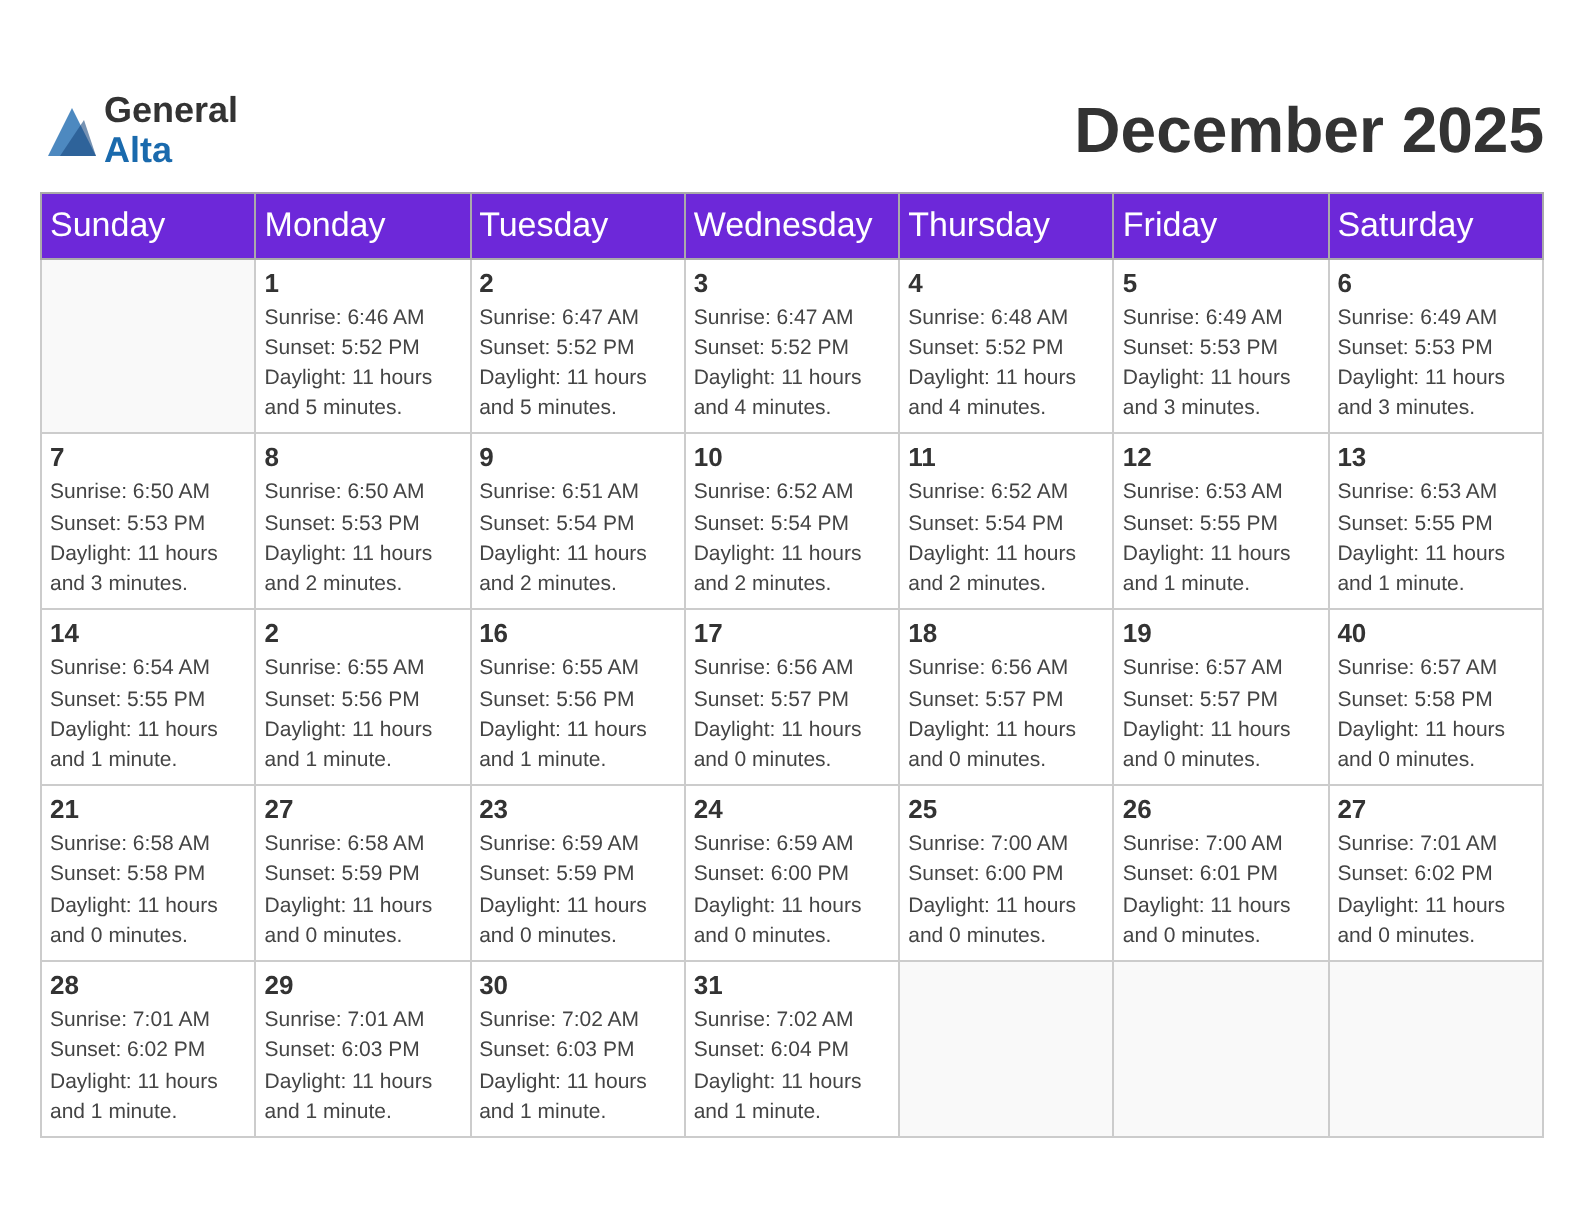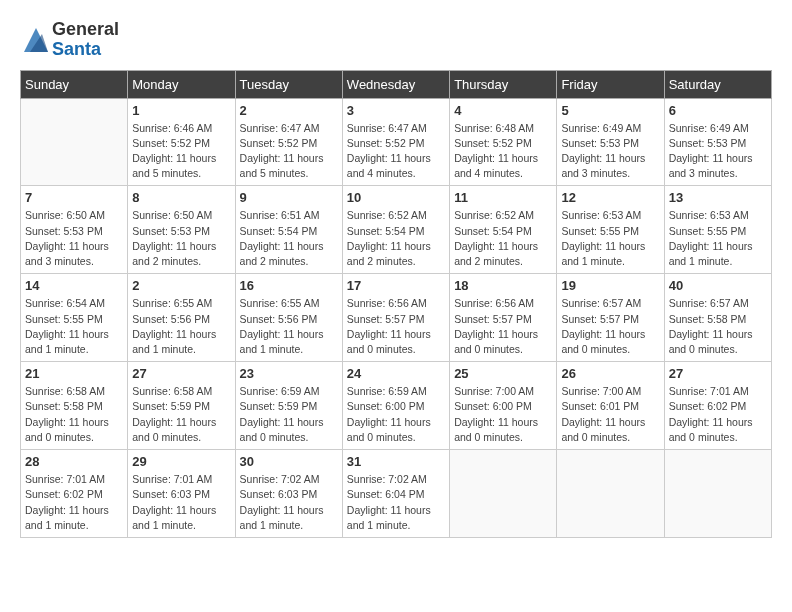--- a/index.html
+++ b/index.html
@@ -8,20 +8,21 @@
       background: #fff;
       width: 792px;
       min-height: 612px;
       padding: 20px;
     }
     .header {
       display: flex;
       justify-content: space-between;
       align-items: center;
       margin-bottom: 10px;
+      margin-top: 26px;
     }
     .logo {
       display: flex;
       align-items: center;
     }
     .logo-text {
       font-size: 18px;
       font-weight: bold;
       color: #333;
       line-height: 1.1;
@@ -39,25 +40,25 @@
     .location {
       font-size: 15px;
       color: #555;
     }
     .calendar {
       width: 100%;
       border-collapse: collapse;
       font-size: 11px;
     }
     .calendar th {
-      background: #404040;
+      background: #6d28d9;
       color: #fff;
       padding: 6px 4px;
       text-align: left;
-      font-size: 13px;
+      font-size: 17px;
       font-weight: normal;
       border: 1px solid #aaa;
     }
     .calendar td {
       border: 1px solid #ccc;
       padding: 4px;
       vertical-align: top;
       width: calc(100% / 7);
       min-height: 80px;
       height: 80px;
@@ -83,24 +84,25 @@
 <body>
 
 <div class="header">
   <div class="logo">
     <svg width="32" height="32" viewBox="0 0 32 32">
       <polygon points="4,28 16,4 28,28" fill="#2e74b5" opacity="0.85"></polygon>
       <polygon points="10,28 22,10 28,28" fill="#1a4a80" opacity="0.6"></polygon>
     </svg>
     <div class="logo-text">
       <span class="general">General</span>
-      <span class="blue">Santa</span>
+      <span class="blue">Alta</span>
     </div>
   </div>
   <div class="title-block">
+    <div class="month-title">December 2025</div>
   </div>
 </div>
 
 <table class="calendar">
   <thead>
     <tr>
     <th>Sunday</th>
         <th>Monday</th>
         <th>Tuesday</th>
         <th>Wednesday</th>

